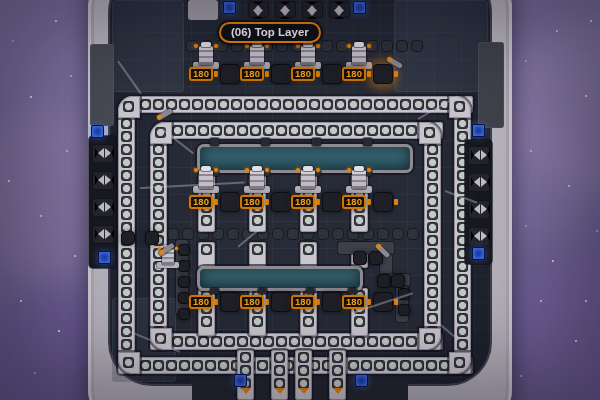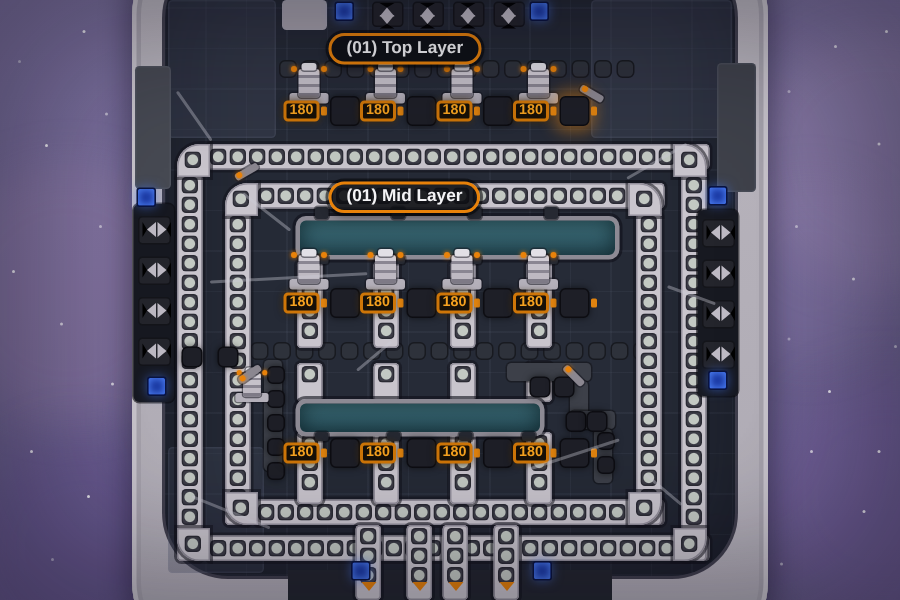--- a/index.html
+++ b/index.html
@@ -935,16 +935,15 @@
     </div>
     <div class="arm" style="left: 158px; top: 247px; z-index: 7; transform: rotate(-35deg);">
       <div class="odot" style="left: 1px; top: 0px;"></div>
     </div>
     <div class="arm" style="left: 156px; top: 112px; z-index: 7; transform: rotate(-30deg);">
       <div class="odot" style="left: 1px; top: 0px;"></div>
     </div>
     <div class="arm" style="left: 386px; top: 60px; z-index: 7; transform: rotate(30deg);">
       <div class="odot" style="left: 1px; top: 0px;"></div>
     </div>
-    <div class="pill" id="pill-top" style="left:219px;top:22px;"><span style="position:static">(01) Top Layer</span></div>
-  <div class="pill" id="pill-mid" style="left:219px;top:121px;"><span style="position:static">(01) Mid Layer</span></div>
+    <div class="pill" id="pill-top" style="left:219px;top:22px;"><span style="position:static">(06) Top Layer</span></div>
   <div class="vig"></div>
 </div>
 
 </body></html>

